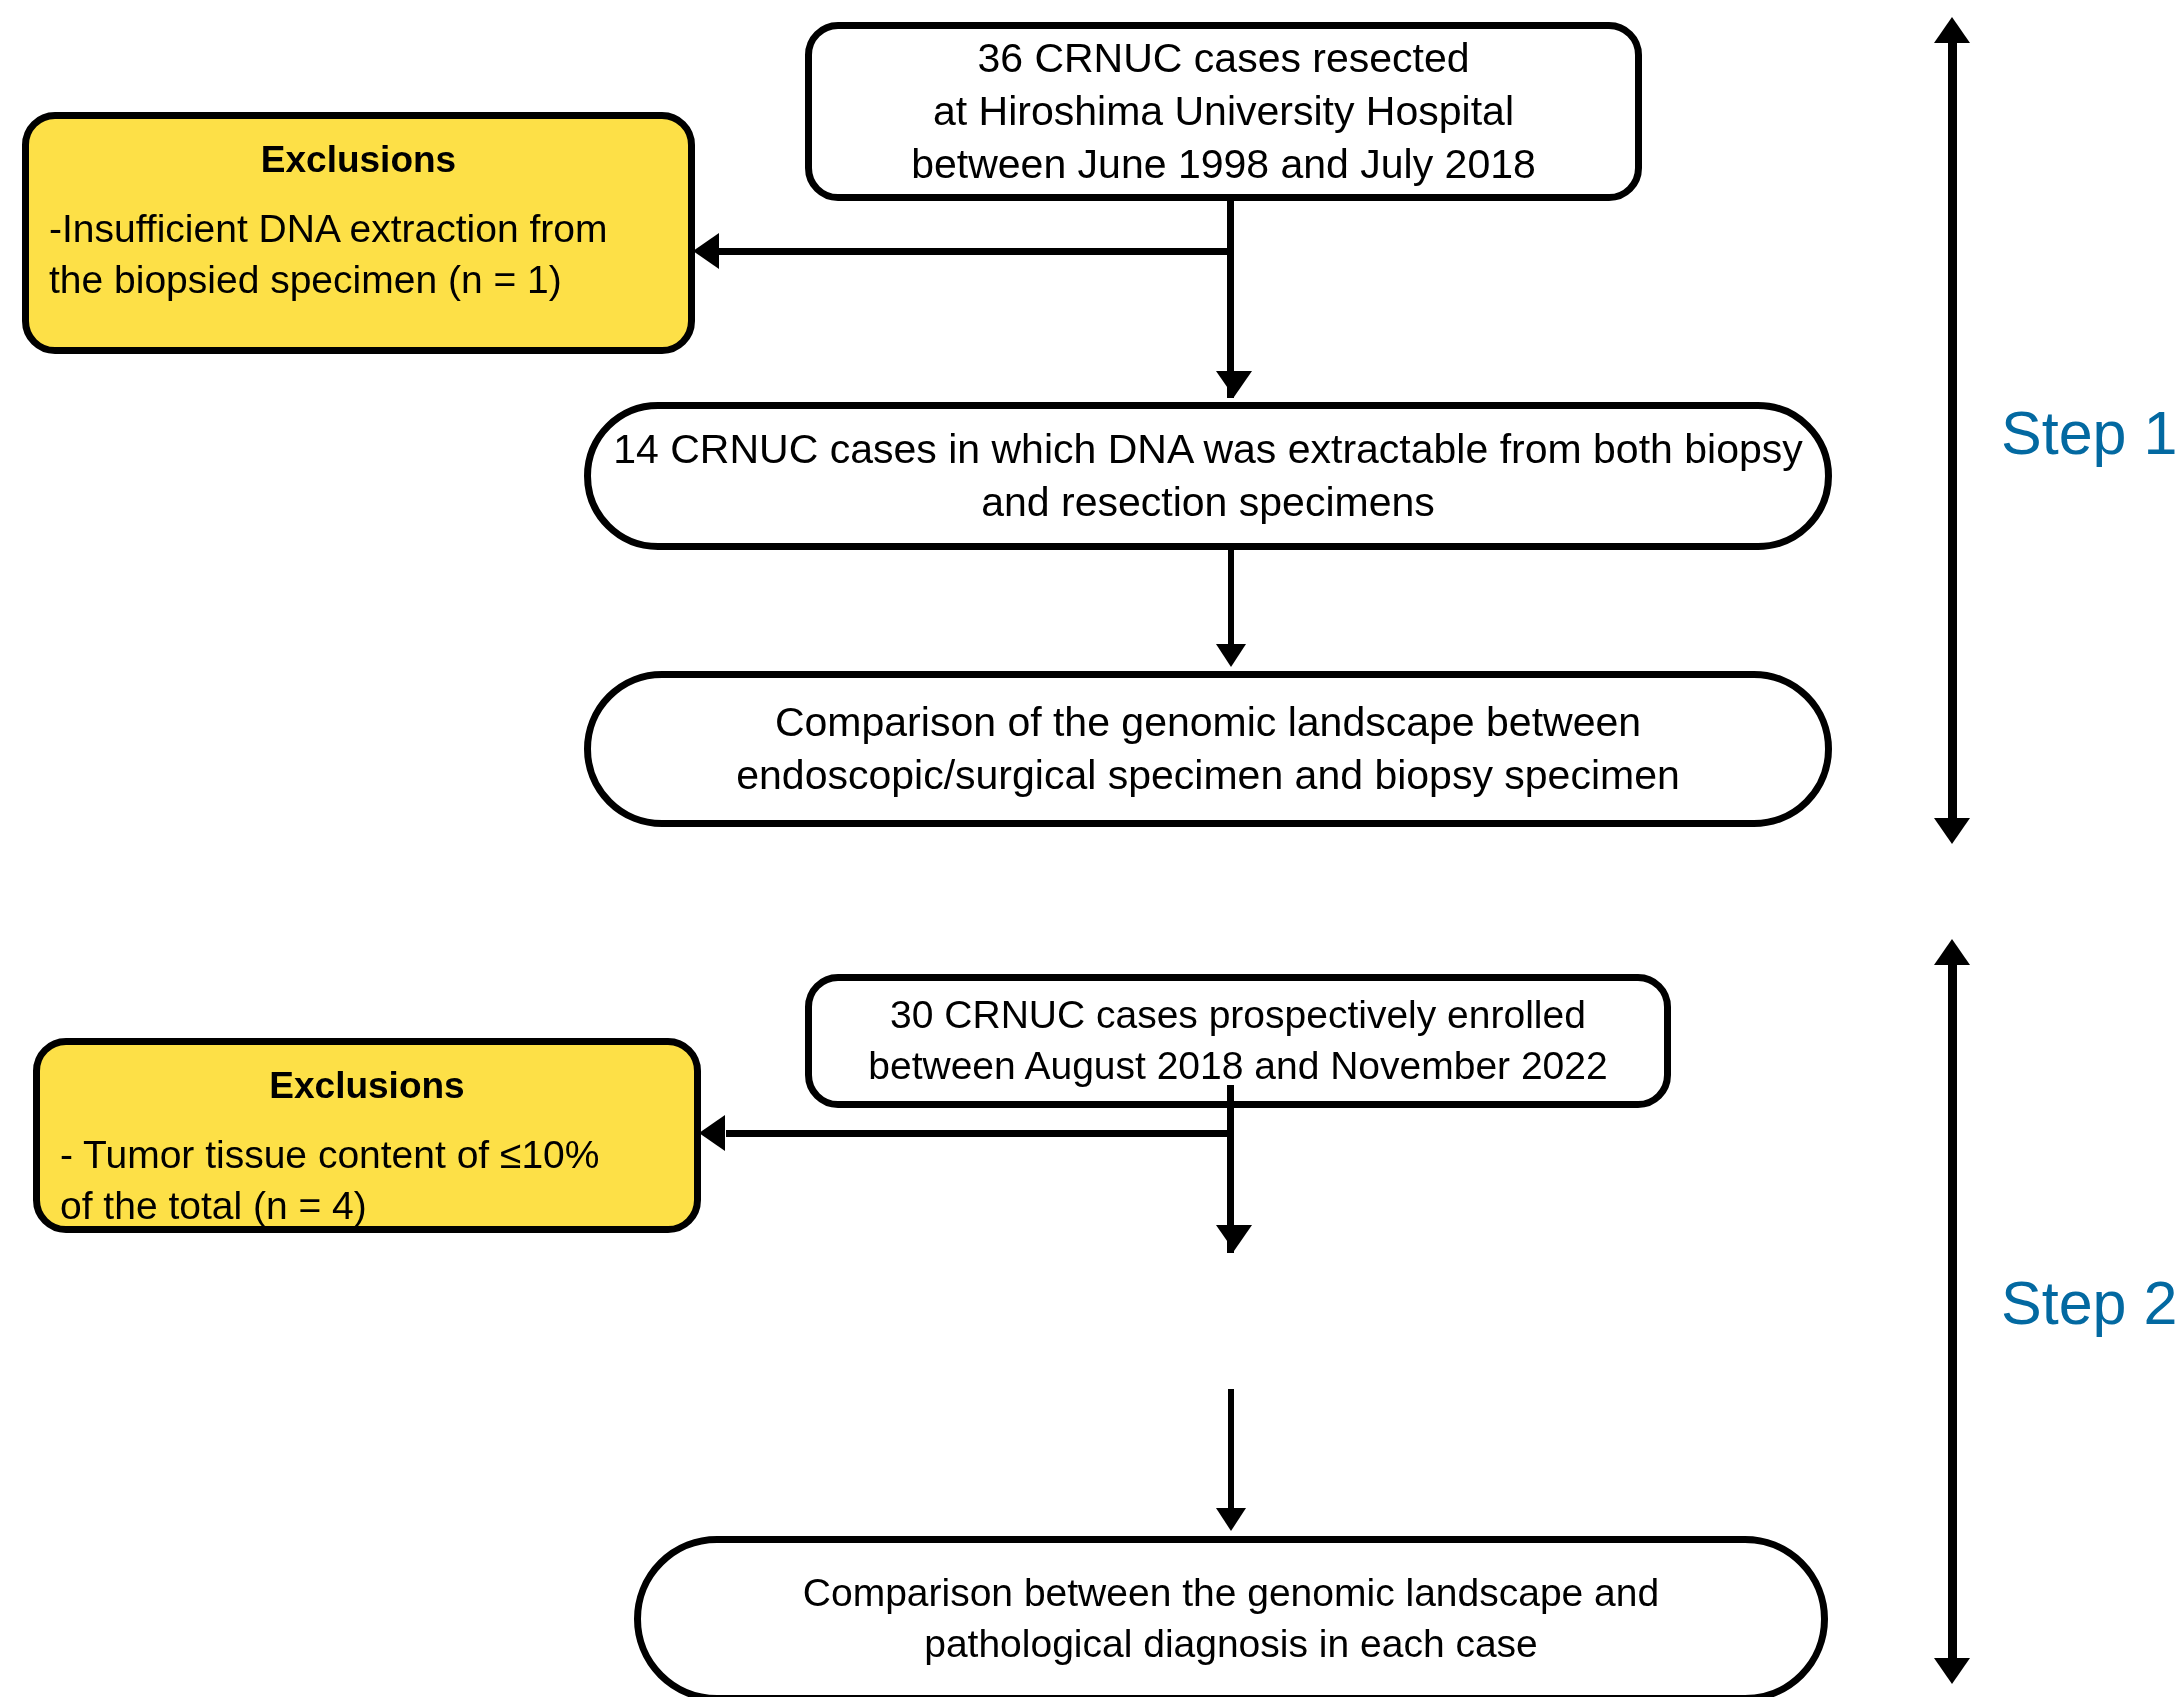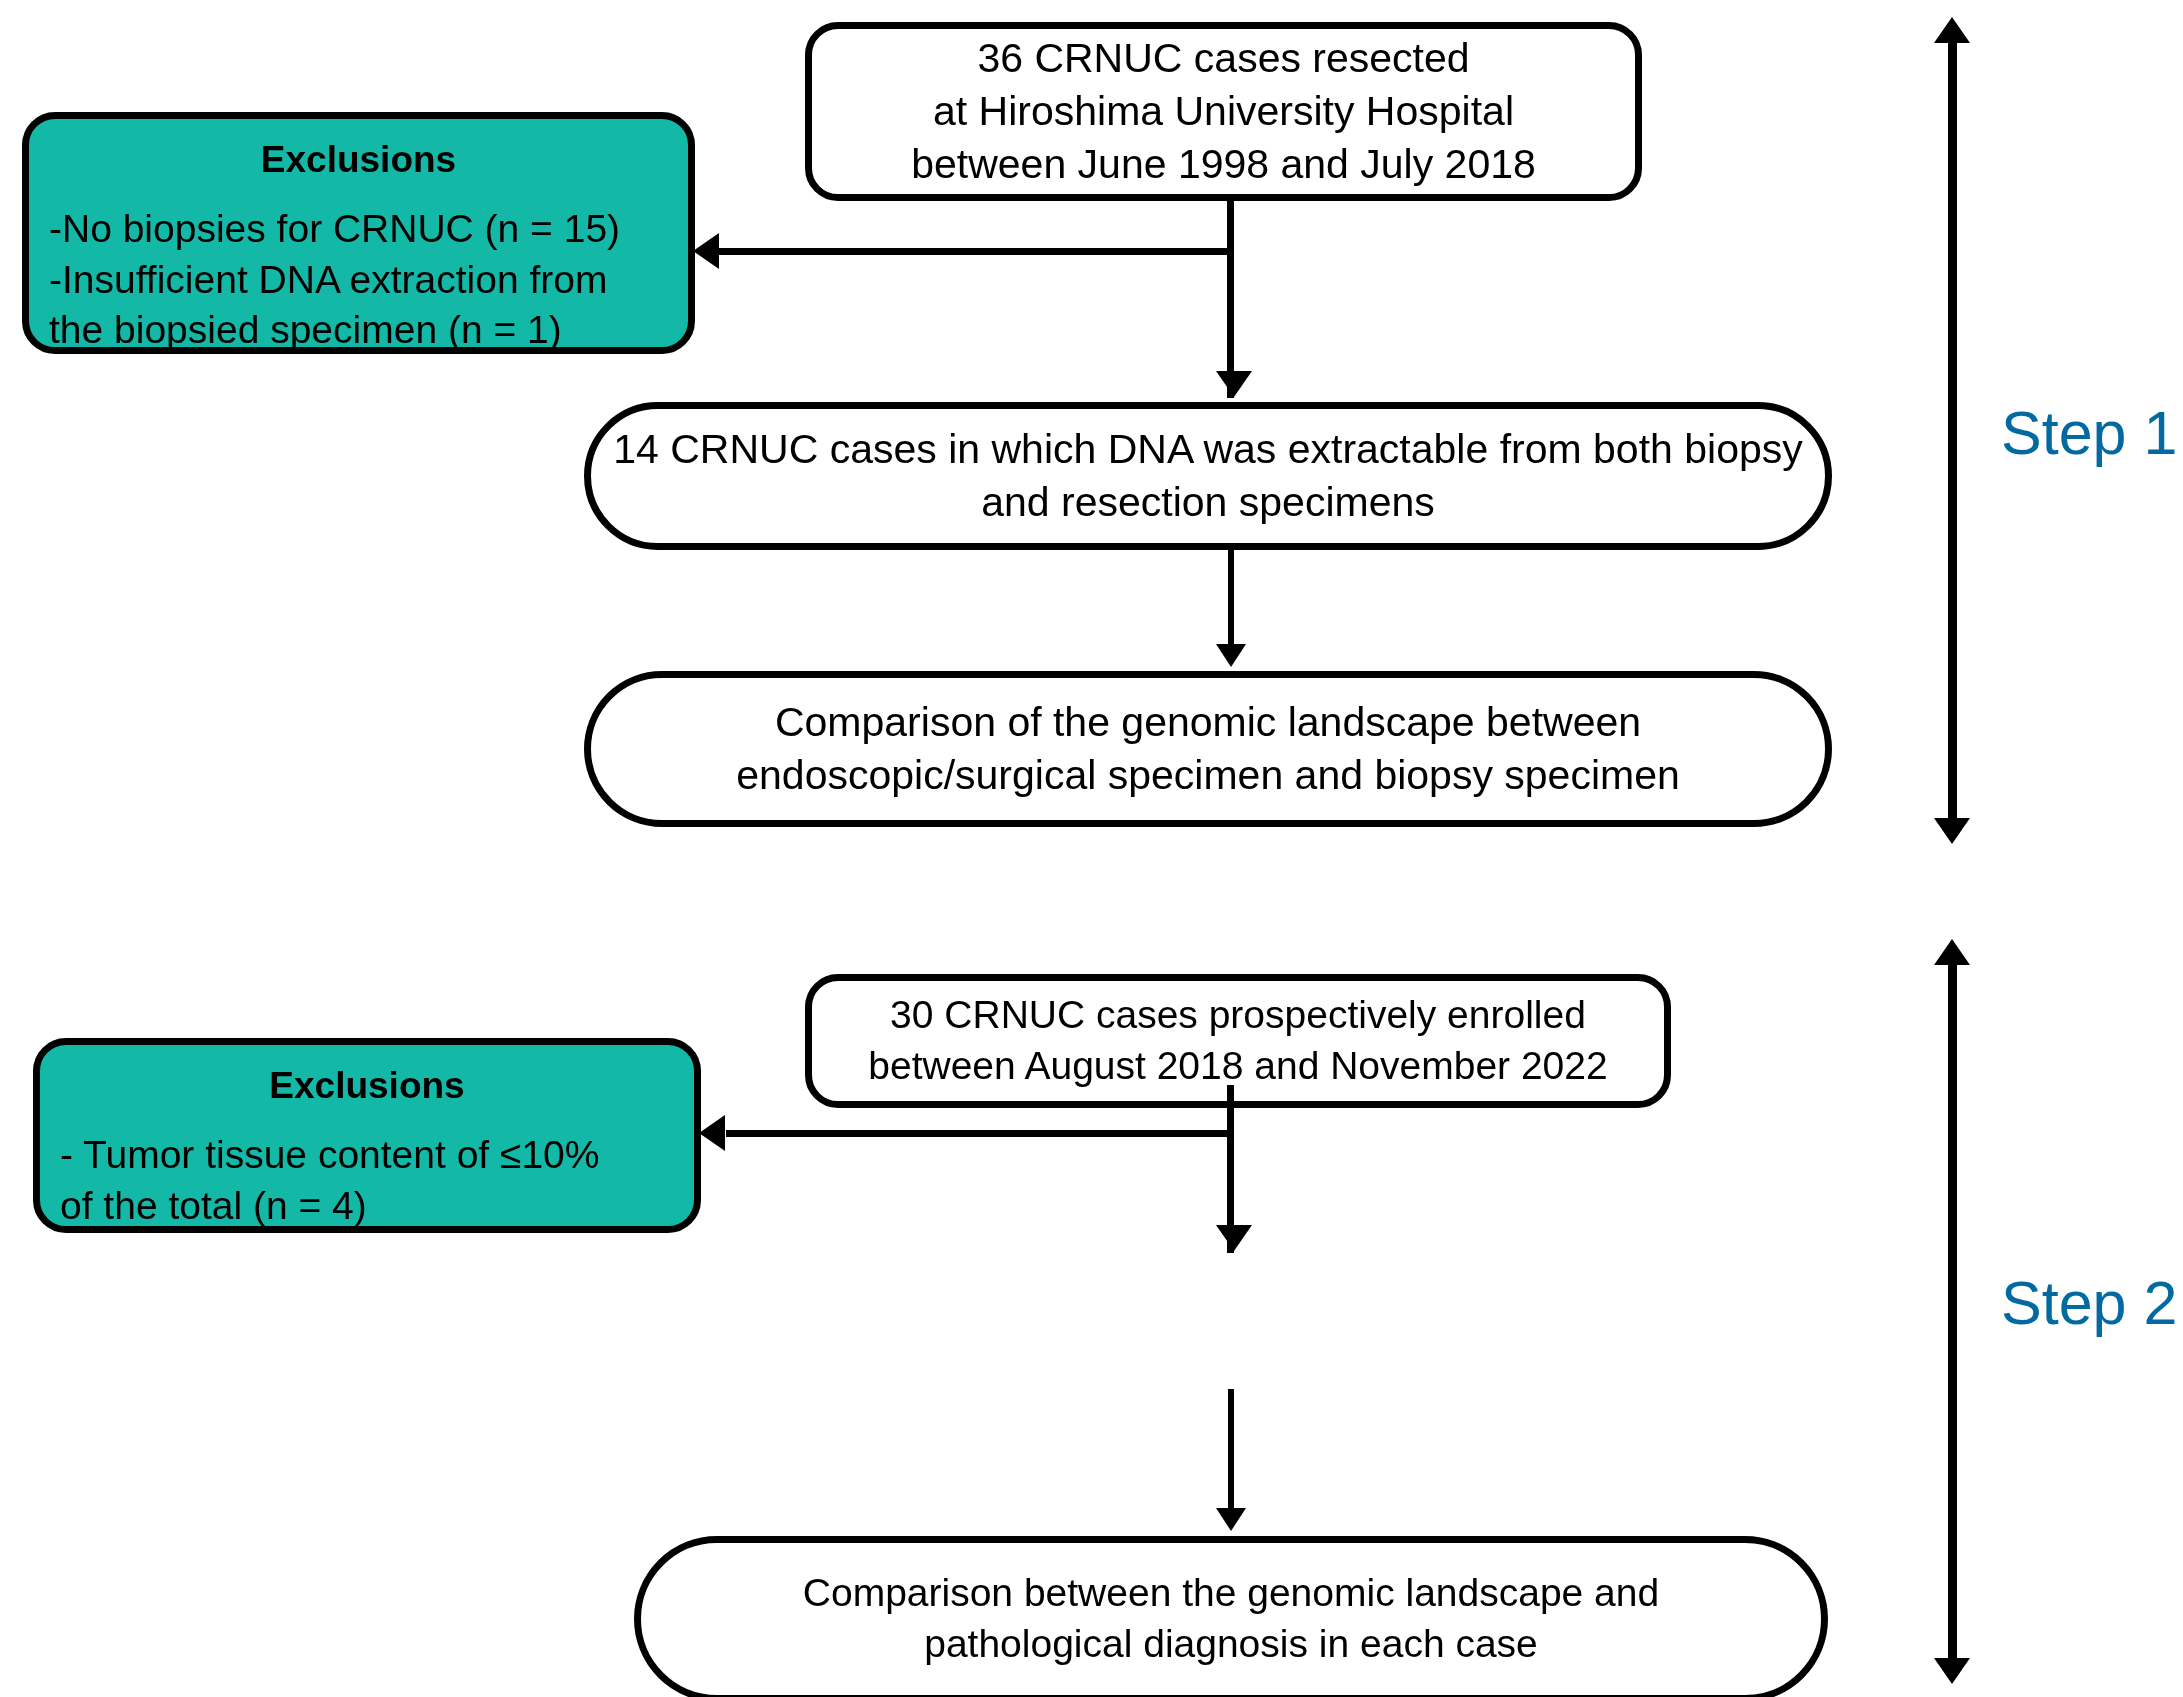--- a/index.html
+++ b/index.html
@@ -30,21 +30,21 @@
     width:100%;
     padding:0 14px;
     white-space:pre-line;
   }
   
   .rrect{ border-radius:33px;justify-content:flex-end; }
   
   .pill{ border-radius:780px; }
   
   .excl{
-    background:#14b8a6;
+    background:#fde047;
     border-radius:33px;
     display:block;
     padding:17px 20px 20px 20px;
   }
   .excl .head{
     font-weight:bold;
     text-align:center;
     width:100%;
     display:block;
     font-size:37px;
@@ -124,21 +124,20 @@
   </div>
 
   <div class="vline" style="left:1227px; top:201px; height:197px;"></div>
   <div class="arrow-down" style="left:1216px; top:371px;"></div>
 
   <div class="hline" style="left:719px; top:248px; width:511px;"></div>
   <div class="arrow-left" style="left:693px; top:233px;"></div>
 
   <div class="node excl" style="left:22px; top:112px; width:673px; height:242px; border:7px solid #000000;">
     <span class="head">Exclusions</span>
-    <span class="line">-No biopsies for CRNUC (n = 15)</span>
     <span class="line">-Insufficient DNA extraction from
  the biopsied specimen (n = 1)</span>
   </div>
 
   <div class="node pill f52" style="left:584px; top:402px; width:1248px; height:148px;">
     <span class="txt">14 CRNUC cases in which DNA was extractable from both biopsy
 and resection specimens</span>
   </div>
 
   <div class="thin-v" style="left:1228px; top:550px; height:106px;"></div>

